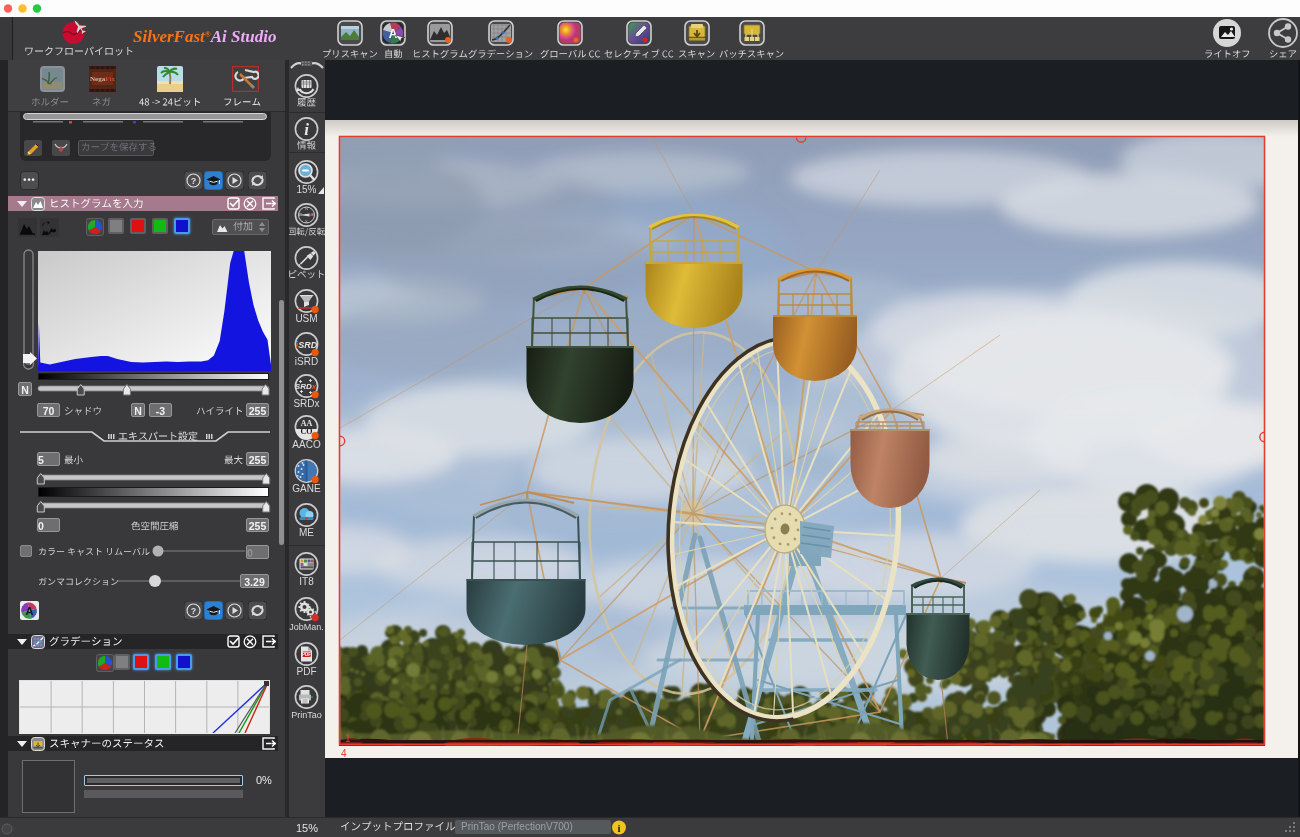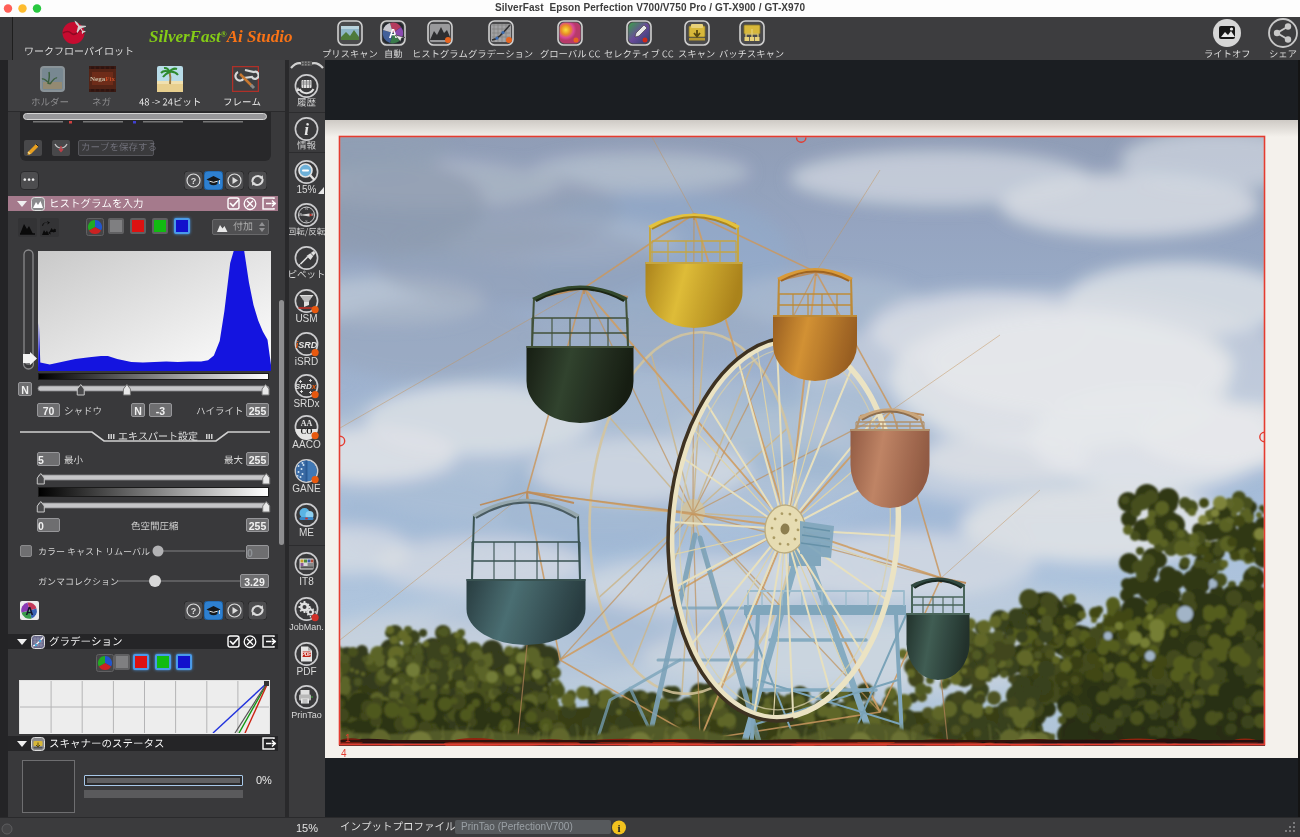--- a/index.html
+++ b/index.html
@@ -4,34 +4,33 @@
 html,body{width:1300px;height:837px;overflow:hidden;background:#3a3a3c;font-family:"Liberation Sans",sans-serif;}
 #w{position:relative;width:1300px;height:837px;}
 </style></head><body>
 <div id="w">
     <div style="position:absolute;left:0;top:0;width:1300px;height:17px;background:#fdfdfd;"></div>
     <svg style="position:absolute;left:0;top:0" width="60" height="17">
       <circle cx="8" cy="8.5" r="4.2" fill="#ff5f57"></circle>
       <circle cx="22.5" cy="8.5" r="4.2" fill="#febc2e"></circle>
       <circle cx="37" cy="8.5" r="4.2" fill="#28c840"></circle>
     </svg>
-    <div style="position:absolute;left:0;top:2px;width:1300px;text-align:center;font:bold 10px &quot;Liberation Sans&quot;,sans-serif;color:#3c3c3c;letter-spacing:.1px;">SilverFast&nbsp; Epson Perfection V700/V750 Pro / GT-X900 / GT-X970</div>
     <div style="position:absolute;left:0;top:17px;width:1300px;height:43px;background:#3d3d3f;"></div>
     <div style="position:absolute;left:0;top:17px;width:13px;height:43px;background:#39393b;border-right:1px solid #1e1e1e;"></div>
     <svg style="position:absolute;left:61px;top:19px" width="28" height="27" viewBox="0 0 28 27">
 <circle cx="12.5" cy="14" r="11" fill="#c60c30"></circle>
 <path d="M2 14 Q7 11 10 14 T17 13 T23 15" stroke="#8f0822" stroke-width="1.6" fill="none"></path>
 <g transform="translate(17.5,6.5) rotate(-38)">
         <path d="M0 -6.5 C1.2 -4 1.2 -2.5 0.8 0.5 L5.5 4.5 L5.2 5.8 L0.6 3.8 L0.2 6.8 L2 8.4 L1.8 9.4 L-0.2 8.6 L-2.2 9.2 L-2.2 8.2 L-0.8 6.6 L-0.6 3.7 L-5.4 5.2 L-5.5 4 L-0.9 0.4 C-1.2 -2.5 -1.1 -4 0 -6.5 Z" fill="#d2d2d2"></path>
       </g>
 </svg>
     <svg style="position:absolute;left:24px;top:46px;overflow:visible" width="110" height="12">
       <path transform="translate(0,8.8)" d="M8.8 -6.7 8.2 -7.1C8.0 -7.0 7.7 -7.0 7.5 -7.0C7.0 -7.0 2.7 -7.0 2.4 -7.0C2.0 -7.0 1.6 -7.0 1.3 -7.0C1.4 -6.8 1.4 -6.6 1.4 -6.4C1.4 -5.9 1.4 -4.5 1.4 -4.2C1.4 -4.0 1.4 -3.8 1.3 -3.6H2.2C2.2 -3.8 2.2 -4.1 2.2 -4.2C2.2 -4.5 2.2 -5.9 2.2 -6.2C2.9 -6.2 7.2 -6.2 7.7 -6.2C7.6 -5.0 7.3 -3.8 6.8 -2.9C6.0 -1.6 4.5 -0.7 3.1 -0.3L3.7 0.4C5.3 -0.2 6.7 -1.2 7.5 -2.5C8.2 -3.6 8.4 -5.0 8.6 -6.2C8.7 -6.3 8.7 -6.6 8.8 -6.7Z M11.0 -4.3V-3.4C11.3 -3.4 11.9 -3.4 12.4 -3.4C13.2 -3.4 17.1 -3.4 17.9 -3.4C18.4 -3.4 18.8 -3.4 19.0 -3.4V-4.3C18.8 -4.3 18.4 -4.3 17.9 -4.3C17.1 -4.3 13.2 -4.3 12.4 -4.3C11.8 -4.3 11.3 -4.3 11.0 -4.3Z M25.4 -7.8 24.4 -8.1C24.4 -7.8 24.2 -7.5 24.1 -7.3C23.7 -6.4 22.7 -4.9 21.0 -3.9L21.7 -3.4C22.8 -4.1 23.6 -5.0 24.2 -5.8H27.6C27.4 -4.9 26.8 -3.6 26.0 -2.7C25.1 -1.7 23.8 -0.8 22.0 -0.2L22.7 0.4C24.6 -0.2 25.8 -1.2 26.7 -2.3C27.6 -3.4 28.2 -4.7 28.5 -5.7C28.5 -5.9 28.6 -6.1 28.7 -6.2L28.1 -6.7C27.9 -6.6 27.7 -6.6 27.4 -6.6H24.7L24.9 -7.0C25.0 -7.2 25.2 -7.5 25.4 -7.8Z M38.6 -6.7 38.0 -7.0C37.8 -7.0 37.6 -7.0 37.5 -7.0C37.0 -7.0 33.0 -7.0 32.5 -7.0C32.1 -7.0 31.7 -7.0 31.4 -7.0V-6.2C31.7 -6.2 32.0 -6.2 32.5 -6.2C33.0 -6.2 37.0 -6.2 37.6 -6.2C37.4 -5.2 37.0 -3.9 36.2 -2.9C35.4 -1.9 34.3 -1.0 32.4 -0.5L33.0 0.2C34.9 -0.4 36.1 -1.3 37.0 -2.5C37.8 -3.5 38.2 -5.1 38.5 -6.2C38.5 -6.3 38.5 -6.5 38.6 -6.7Z M41.5 -6.9C41.5 -6.6 41.5 -6.3 41.5 -6.1C41.5 -5.7 41.5 -1.6 41.5 -1.2C41.5 -0.8 41.5 -0.1 41.5 0.1H42.3L42.3 -0.5H47.8L47.7 0.1H48.6C48.6 -0.0 48.6 -0.8 48.6 -1.1C48.6 -1.5 48.6 -5.6 48.6 -6.1C48.6 -6.3 48.6 -6.6 48.6 -6.9C48.3 -6.8 47.9 -6.8 47.7 -6.8C47.2 -6.8 42.9 -6.8 42.4 -6.8C42.1 -6.8 41.9 -6.8 41.5 -6.9ZM42.3 -1.3V-6.0H47.8V-1.3Z M51.0 -4.3V-3.4C51.3 -3.4 51.9 -3.4 52.4 -3.4C53.2 -3.4 57.1 -3.4 57.9 -3.4C58.4 -3.4 58.8 -3.4 59.0 -3.4V-4.3C58.8 -4.3 58.4 -4.3 57.9 -4.3C57.1 -4.3 53.1 -4.3 52.4 -4.3C51.9 -4.3 51.3 -4.3 51.0 -4.3Z M67.8 -7.0C67.8 -7.3 68.1 -7.6 68.5 -7.6C68.8 -7.6 69.2 -7.3 69.2 -7.0C69.2 -6.6 68.8 -6.3 68.5 -6.3C68.1 -6.3 67.8 -6.6 67.8 -7.0ZM67.4 -7.0C67.4 -6.4 67.9 -5.9 68.5 -5.9C69.1 -5.9 69.6 -6.4 69.6 -7.0C69.6 -7.6 69.1 -8.1 68.5 -8.1C67.9 -8.1 67.4 -7.6 67.4 -7.0ZM62.2 -3.0C61.8 -2.2 61.3 -1.1 60.6 -0.3L61.5 0.1C62.0 -0.7 62.6 -1.8 63.0 -2.7C63.4 -3.7 63.7 -5.2 63.9 -5.8C63.9 -6.0 64.0 -6.3 64.0 -6.5L63.2 -6.7C63.0 -5.6 62.6 -4.0 62.2 -3.0ZM67.1 -3.4C67.5 -2.3 68.0 -1.0 68.2 0.1L69.1 -0.2C68.9 -1.1 68.3 -2.7 67.9 -3.7C67.5 -4.7 66.9 -6.1 66.5 -6.8L65.7 -6.5C66.1 -5.8 66.7 -4.4 67.1 -3.4Z M70.9 -3.6 71.3 -2.8C72.7 -3.3 74.0 -3.9 75.1 -4.5V-0.8C75.1 -0.4 75.0 0.1 75.0 0.3H76.0C76.0 0.1 75.9 -0.4 75.9 -0.8V-5.0C77.0 -5.7 77.9 -6.4 78.6 -7.2L78.0 -7.8C77.3 -7.0 76.3 -6.1 75.2 -5.5C74.1 -4.8 72.6 -4.1 70.9 -3.6Z M81.5 -6.9C81.5 -6.6 81.5 -6.3 81.5 -6.1C81.5 -5.7 81.5 -1.6 81.5 -1.2C81.5 -0.8 81.5 -0.1 81.5 0.1H82.3L82.3 -0.5H87.8L87.7 0.1H88.6C88.6 -0.0 88.6 -0.8 88.6 -1.1C88.6 -1.5 88.6 -5.6 88.6 -6.1C88.6 -6.3 88.6 -6.6 88.6 -6.9C88.3 -6.8 87.9 -6.8 87.7 -6.8C87.2 -6.8 82.9 -6.8 82.3 -6.8C82.1 -6.8 81.8 -6.8 81.5 -6.9ZM82.3 -1.3V-6.0H87.8V-1.3Z M94.8 -5.8 94.1 -5.5C94.3 -5.1 94.8 -3.8 94.9 -3.3L95.6 -3.6C95.5 -4.0 95.0 -5.4 94.8 -5.8ZM98.5 -5.2 97.6 -5.5C97.4 -4.2 96.9 -2.9 96.2 -2.0C95.4 -1.0 94.1 -0.3 93.0 0.1L93.6 0.8C94.7 0.3 96.0 -0.5 96.9 -1.6C97.6 -2.5 98.0 -3.6 98.3 -4.7C98.3 -4.8 98.4 -5.0 98.5 -5.2ZM92.5 -5.3 91.8 -5.0C92.0 -4.6 92.5 -3.2 92.7 -2.7L93.4 -3.0C93.2 -3.5 92.7 -4.8 92.5 -5.3Z M103.4 -0.9C103.4 -0.5 103.3 -0.0 103.3 0.3H104.3C104.2 -0.0 104.2 -0.6 104.2 -0.9L104.2 -4.2C105.3 -3.8 107.0 -3.2 108.1 -2.6L108.5 -3.4C107.4 -4.0 105.5 -4.7 104.2 -5.1V-6.7C104.2 -7.0 104.2 -7.4 104.3 -7.7H103.3C103.3 -7.4 103.4 -7.0 103.4 -6.7C103.4 -5.9 103.4 -1.4 103.4 -0.9Z" fill="#e3e3e3"></path>
     </svg>
-    <div style="position:absolute;left:133px;top:27px;font:bold italic 17px &quot;Liberation Serif&quot;,serif;white-space:nowrap;"><span style="color:#84cc16;margin-left:16px;">SilverFast<span style="font-size:8px;vertical-align:5px;">®</span></span><span style="color:#f97316;text-align:right;">Ai Studio</span></div>
+    <div style="position:absolute;left:133px;top:27px;font:bold italic 17px &quot;Liberation Serif&quot;,serif;white-space:nowrap;"><span style="color:#f97316;">SilverFast<span style="font-size:8px;vertical-align:5px;">®</span></span><span style="color:#f0abfc;text-align:right;">Ai Studio</span></div>
     <svg style="position:absolute;left:337px;top:20px" width="26" height="26" viewBox="0 0 26 26">
       <rect x="1" y="1" width="24" height="24" rx="5.5" fill="#4a4a4c" stroke="#cfcfcf" stroke-width="1.6"></rect>
       <rect x="4" y="6" width="18" height="14" rx="1" fill="#8fb6c8"></rect>
       <path d="M4 17 l5 -5 4 4 4 -6 5 7 v3 h-18 z" fill="#4e7a3a"></path>
       <rect x="4" y="6" width="18" height="3" fill="#b8d2dc"></rect>
     </svg>
     <svg style="position:absolute;left:322px;top:48px;overflow:visible" width="56" height="13">
       <path transform="translate(0,9.3)" d="M7.5 -6.7C7.5 -7.0 7.8 -7.3 8.1 -7.3C8.4 -7.3 8.7 -7.0 8.7 -6.7C8.7 -6.3 8.4 -6.1 8.1 -6.1C7.8 -6.1 7.5 -6.3 7.5 -6.7ZM7.1 -6.7C7.1 -6.6 7.1 -6.5 7.1 -6.4L6.8 -6.4C6.4 -6.4 2.7 -6.4 2.1 -6.4C1.8 -6.4 1.5 -6.4 1.2 -6.4V-5.6C1.5 -5.6 1.8 -5.6 2.1 -5.6C2.7 -5.6 6.4 -5.6 6.9 -5.6C6.8 -4.7 6.3 -3.5 5.7 -2.6C4.9 -1.6 3.9 -0.8 2.0 -0.4L2.7 0.3C4.4 -0.2 5.5 -1.1 6.3 -2.2C7.1 -3.1 7.5 -4.6 7.7 -5.6L7.7 -5.7C7.9 -5.7 8.0 -5.6 8.1 -5.6C8.7 -5.6 9.2 -6.1 9.2 -6.7C9.2 -7.3 8.7 -7.7 8.1 -7.7C7.5 -7.7 7.1 -7.3 7.1 -6.7Z M16.5 -7.1H15.6C15.7 -6.8 15.7 -6.6 15.7 -6.2C15.7 -5.9 15.7 -5.1 15.7 -4.8C15.7 -3.0 15.6 -2.3 14.9 -1.5C14.3 -0.8 13.6 -0.5 12.7 -0.3L13.3 0.4C14.0 0.1 14.9 -0.3 15.5 -1.0C16.2 -1.8 16.5 -2.5 16.5 -4.7C16.5 -5.1 16.5 -5.9 16.5 -6.2C16.5 -6.6 16.5 -6.8 16.5 -7.1ZM12.2 -7.0H11.4C11.4 -6.8 11.4 -6.5 11.4 -6.3C11.4 -6.0 11.4 -3.6 11.4 -3.2C11.4 -2.9 11.4 -2.6 11.3 -2.5H12.2C12.2 -2.7 12.2 -3.0 12.2 -3.2C12.2 -3.6 12.2 -6.0 12.2 -6.3C12.2 -6.5 12.2 -6.8 12.2 -7.0Z M26.0 -6.2 25.6 -6.6C25.4 -6.5 25.2 -6.5 24.9 -6.5C24.5 -6.5 21.7 -6.5 21.3 -6.5C21.0 -6.5 20.5 -6.5 20.3 -6.6V-5.7C20.4 -5.7 21.0 -5.8 21.3 -5.8C21.6 -5.8 24.6 -5.8 24.9 -5.8C24.7 -5.0 24.0 -3.9 23.4 -3.2C22.4 -2.1 21.0 -1.0 19.5 -0.4L20.1 0.2C21.5 -0.4 22.8 -1.4 23.8 -2.5C24.7 -1.7 25.7 -0.6 26.3 0.3L27.0 -0.3C26.4 -1.0 25.2 -2.3 24.2 -3.1C24.9 -3.9 25.5 -5.0 25.8 -5.8C25.9 -5.9 26.0 -6.1 26.0 -6.2Z M28.9 -2.5 29.1 -1.7C29.3 -1.8 29.5 -1.8 29.9 -1.9C30.3 -2.0 31.3 -2.2 32.4 -2.3L32.7 -0.5C32.8 -0.2 32.8 0.1 32.9 0.4L33.7 0.3C33.6 0.0 33.6 -0.3 33.5 -0.6L33.1 -2.5L35.4 -2.8C35.8 -2.9 36.1 -2.9 36.3 -2.9L36.1 -3.7C35.9 -3.7 35.6 -3.6 35.3 -3.5L33.0 -3.1L32.6 -5.0L34.8 -5.4C35.0 -5.4 35.3 -5.4 35.5 -5.4L35.3 -6.2C35.1 -6.2 34.9 -6.1 34.6 -6.1C34.2 -6.0 33.4 -5.9 32.5 -5.7L32.3 -6.7C32.3 -6.9 32.2 -7.2 32.2 -7.4L31.4 -7.2C31.4 -7.0 31.5 -6.8 31.5 -6.6L31.7 -5.6C30.9 -5.5 30.1 -5.3 29.7 -5.3C29.4 -5.3 29.2 -5.2 28.9 -5.2L29.1 -4.4C29.4 -4.5 29.6 -4.5 29.8 -4.6L31.9 -4.9L32.3 -3.0C31.2 -2.9 30.2 -2.7 29.7 -2.6C29.5 -2.6 29.1 -2.6 28.9 -2.5Z M45.2 -4.4 44.8 -4.7C44.7 -4.7 44.5 -4.7 44.4 -4.6C44.1 -4.6 42.5 -4.3 41.2 -4.0L40.9 -5.1C40.9 -5.3 40.8 -5.5 40.8 -5.7L40.0 -5.5C40.1 -5.4 40.1 -5.2 40.2 -4.9L40.5 -3.9L39.4 -3.7C39.1 -3.6 38.9 -3.6 38.6 -3.6L38.8 -2.9L40.7 -3.2L41.6 0.2C41.7 0.4 41.7 0.6 41.7 0.8L42.5 0.6C42.5 0.5 42.4 0.2 42.3 0.0C42.2 -0.4 41.8 -2.0 41.4 -3.4L44.2 -3.9C43.9 -3.4 43.2 -2.5 42.6 -2.0L43.3 -1.7C43.9 -2.3 44.9 -3.6 45.2 -4.4Z M48.6 -6.8 48.1 -6.2C48.8 -5.8 49.9 -4.8 50.4 -4.3L51.0 -4.9C50.5 -5.4 49.3 -6.4 48.6 -6.8ZM47.8 -0.6 48.3 0.2C49.8 -0.1 51.0 -0.7 52.0 -1.3C53.4 -2.1 54.5 -3.4 55.1 -4.6L54.6 -5.4C54.1 -4.2 53.0 -2.8 51.5 -1.9C50.6 -1.4 49.4 -0.8 47.8 -0.6Z" fill="#e2e2e2"></path>
     </svg>
     <svg style="position:absolute;left:380px;top:20px" width="26" height="26" viewBox="0 0 26 26">

